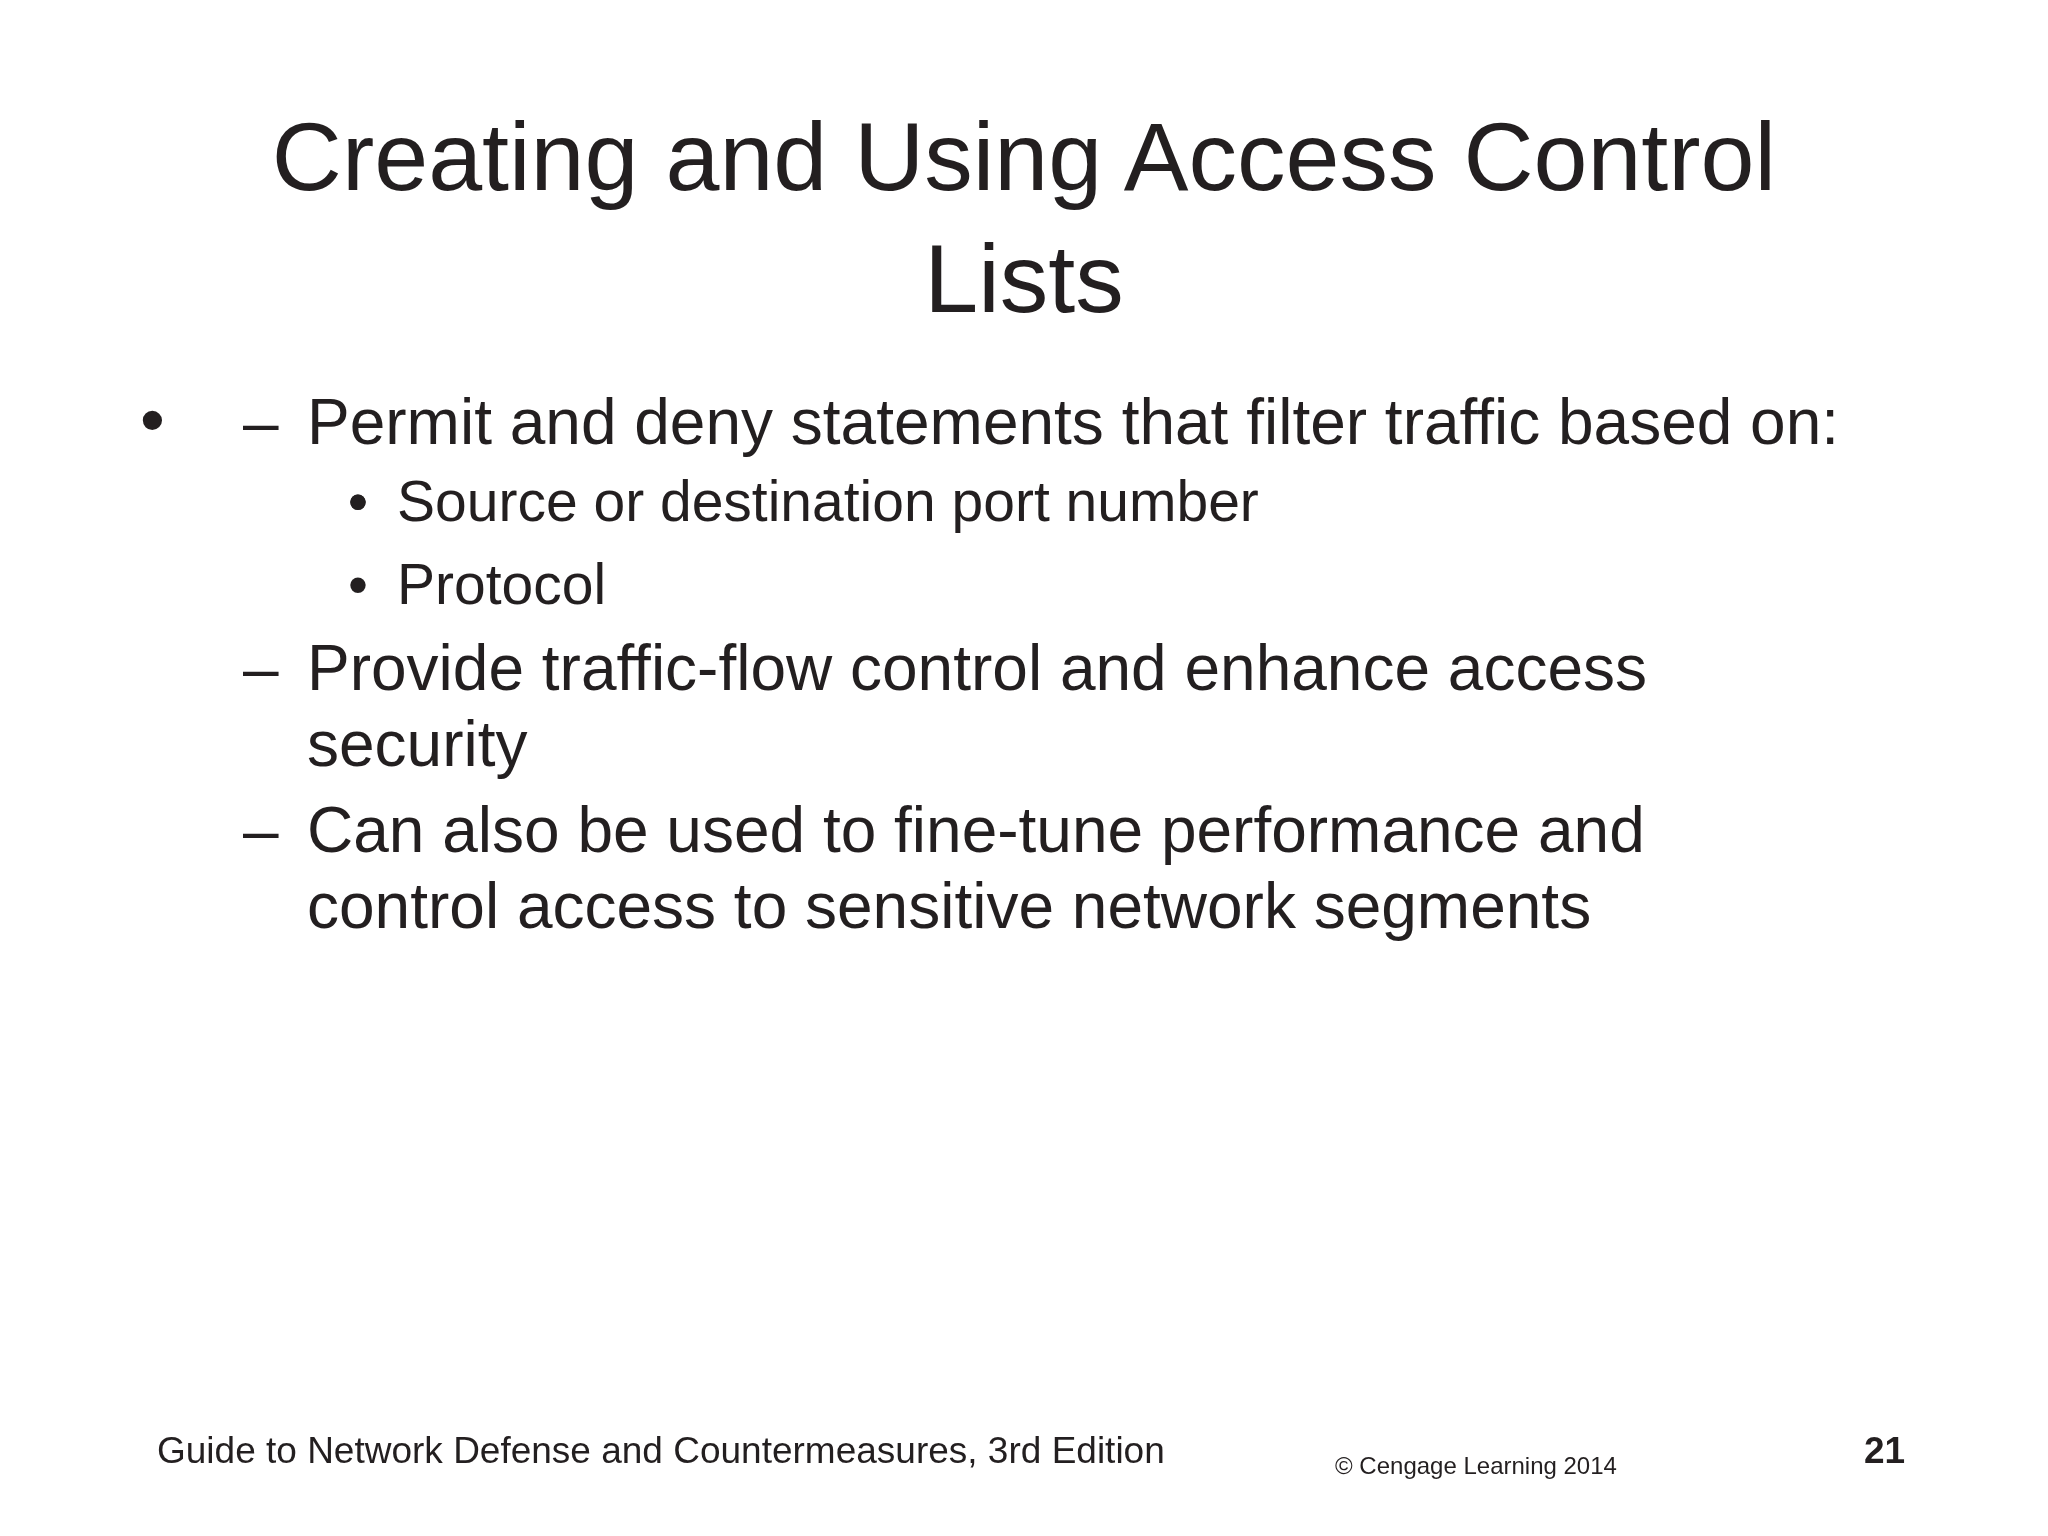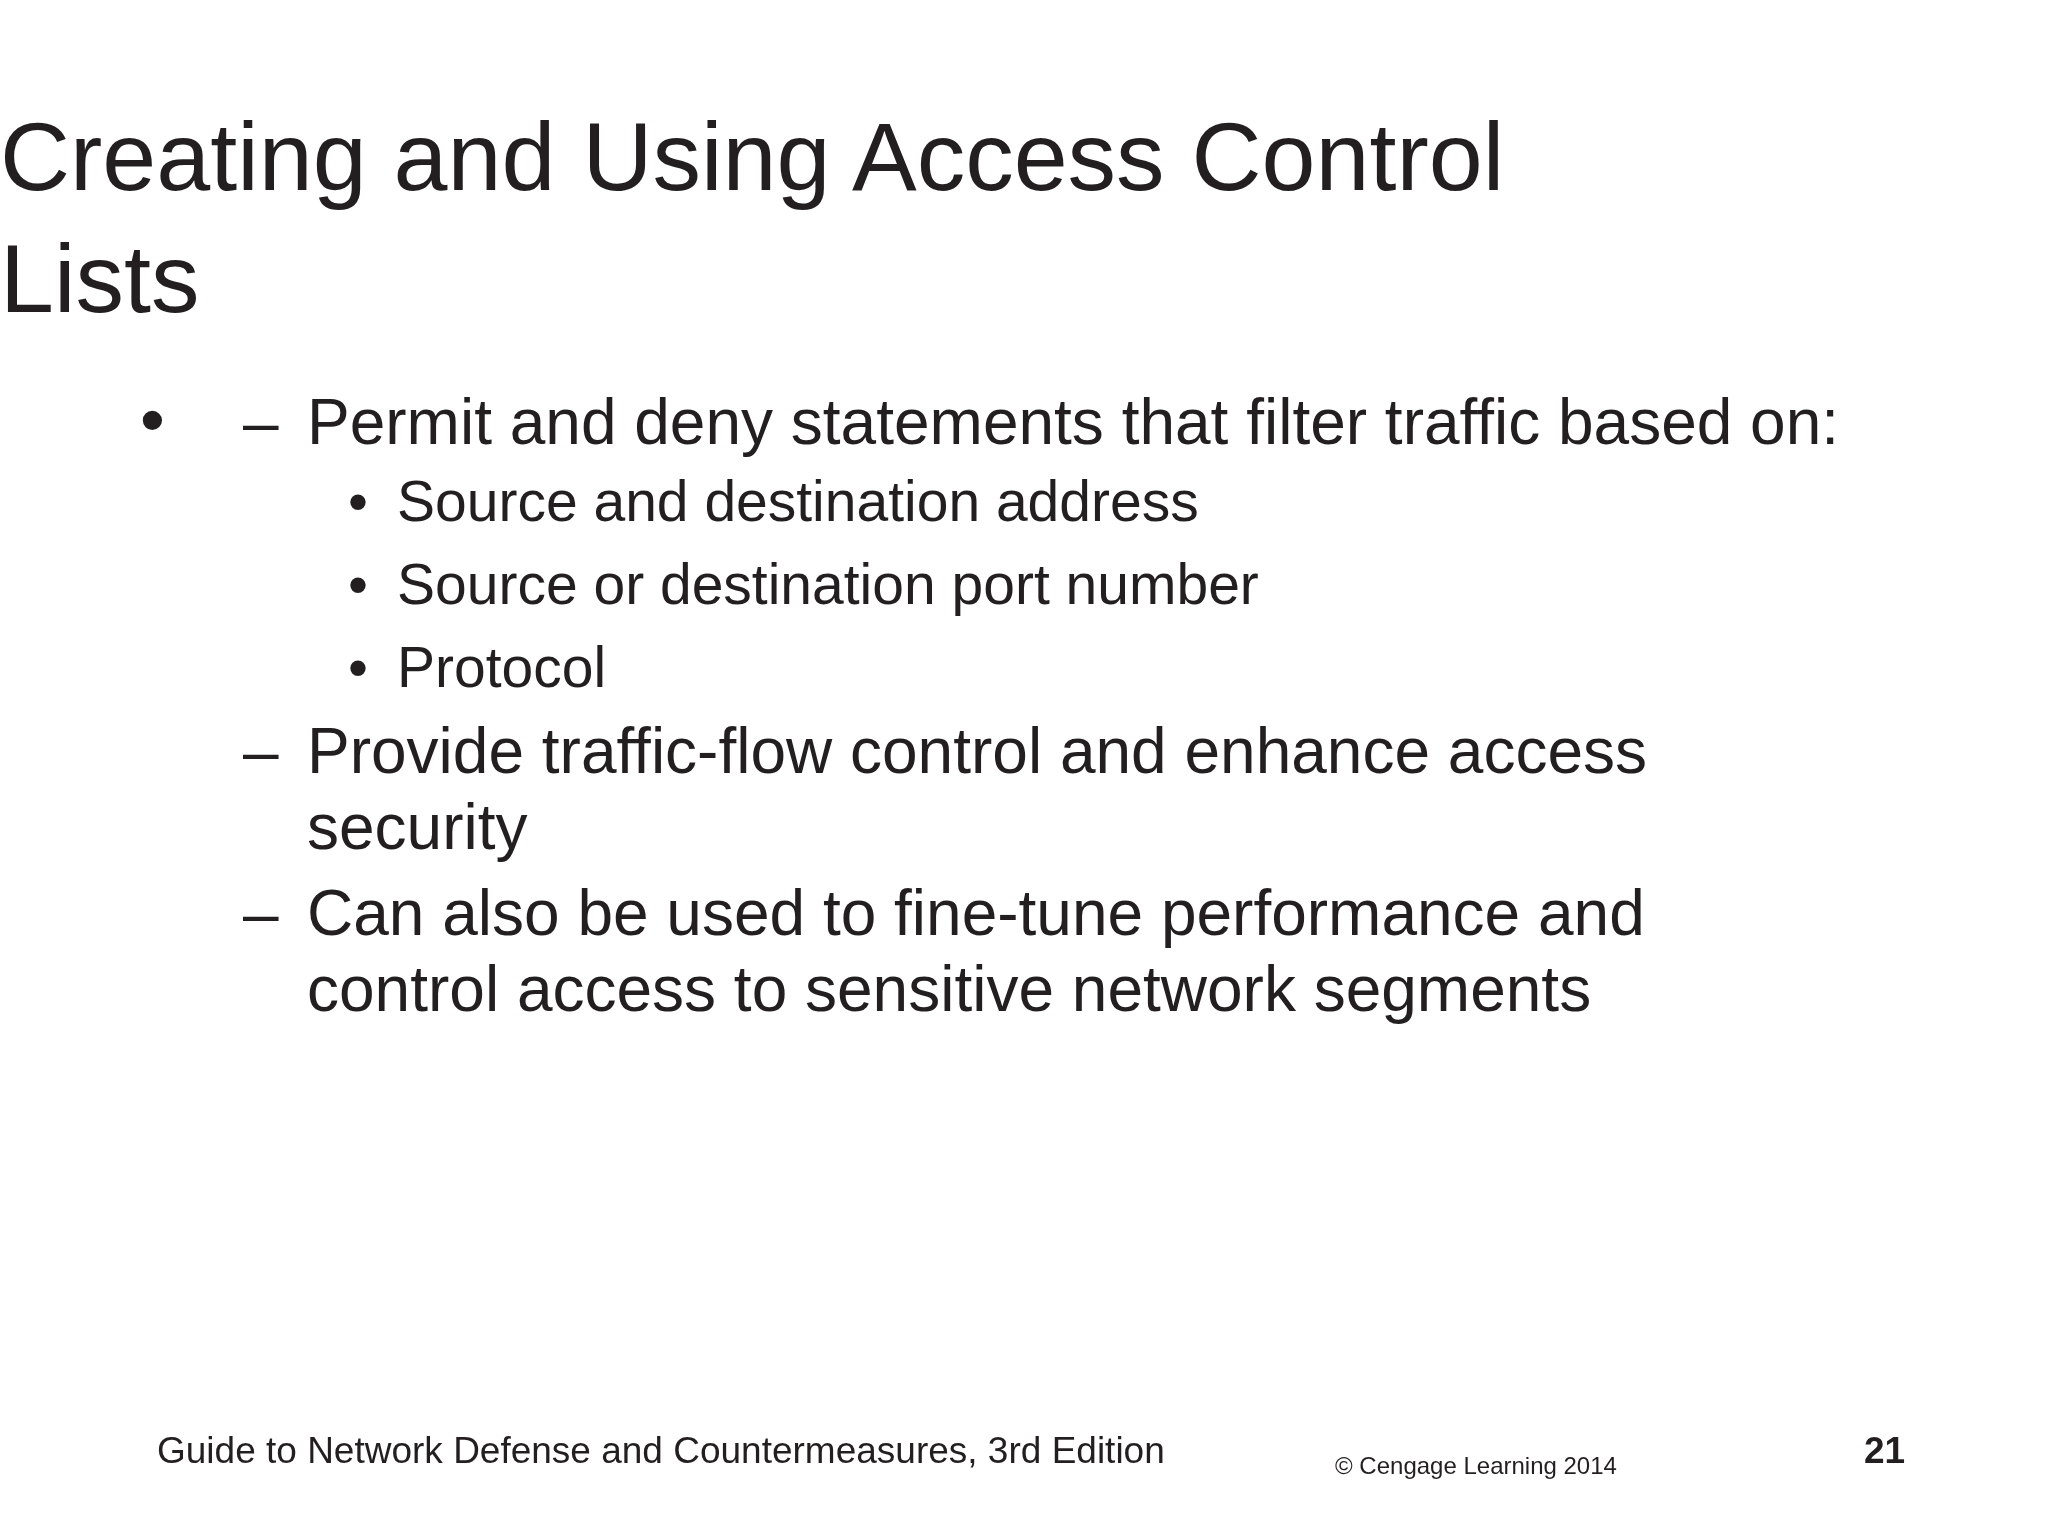--- a/index.html
+++ b/index.html
@@ -1,18 +1,18 @@
 <!DOCTYPE html>
 <html><head>
 <meta charset="utf-8">
 <style>
   html, body { margin: 0; padding: 0; background: #ffffff; }
   body { width: 2048px; height: 1536px; position: relative; overflow: hidden;
          font-family: "Liberation Sans", sans-serif; color: #231f20; }
-  .title { position: absolute; left: 0; width: 2048px; top: 96px; 
+  .title { position: absolute; left: 0; width: 2048px; top: 96px; text-align: center;
            font-size: 97px; line-height: 122px; font-weight: normal; }
   .content { position: absolute; left: 140px; top: 378px; width: 1880px; }
   .l1 { position: relative; padding-left: 78px; font-size: 71px; line-height: 84px; margin-bottom: 6px; }
   .l1 .mark { position: absolute; left: 0; top: 0; }
   .l2 { position: relative; padding-left: 167px; font-size: 64px; line-height: 76px; margin-top: 4px; }
   .l2 .mark { position: absolute; left: 103px; top: 0; }
   .l3 { position: relative; padding-left: 257px; font-size: 57px; line-height: 83px; }
   .l3 .mark { position: absolute; left: 208px; top: 0; }
   .gap { height: 6px; }
   .footer-left { position: absolute; left: 141px; top: 1430px; font-size: 37px; margin-left: 16px; }
@@ -30,21 +30,20 @@
 <div class="content">
   <div class="l1">
     <span class="mark">•</span>
   </div>
   <div class="l2">
     <span class="mark">–</span>
     <span>Permit and deny statements that filter traffic based on:</span>
   </div>
   <div class="l3">
     <span class="mark">•</span>
-    <span>Source and destination address</span>
   </div>
   <div class="l3">
     <span class="mark">•</span>
     <span>Source or destination port number</span>
   </div>
   <div class="l3">
     <span class="mark">•</span>
     <span>Protocol</span>
   </div>
   <div class="l2">

